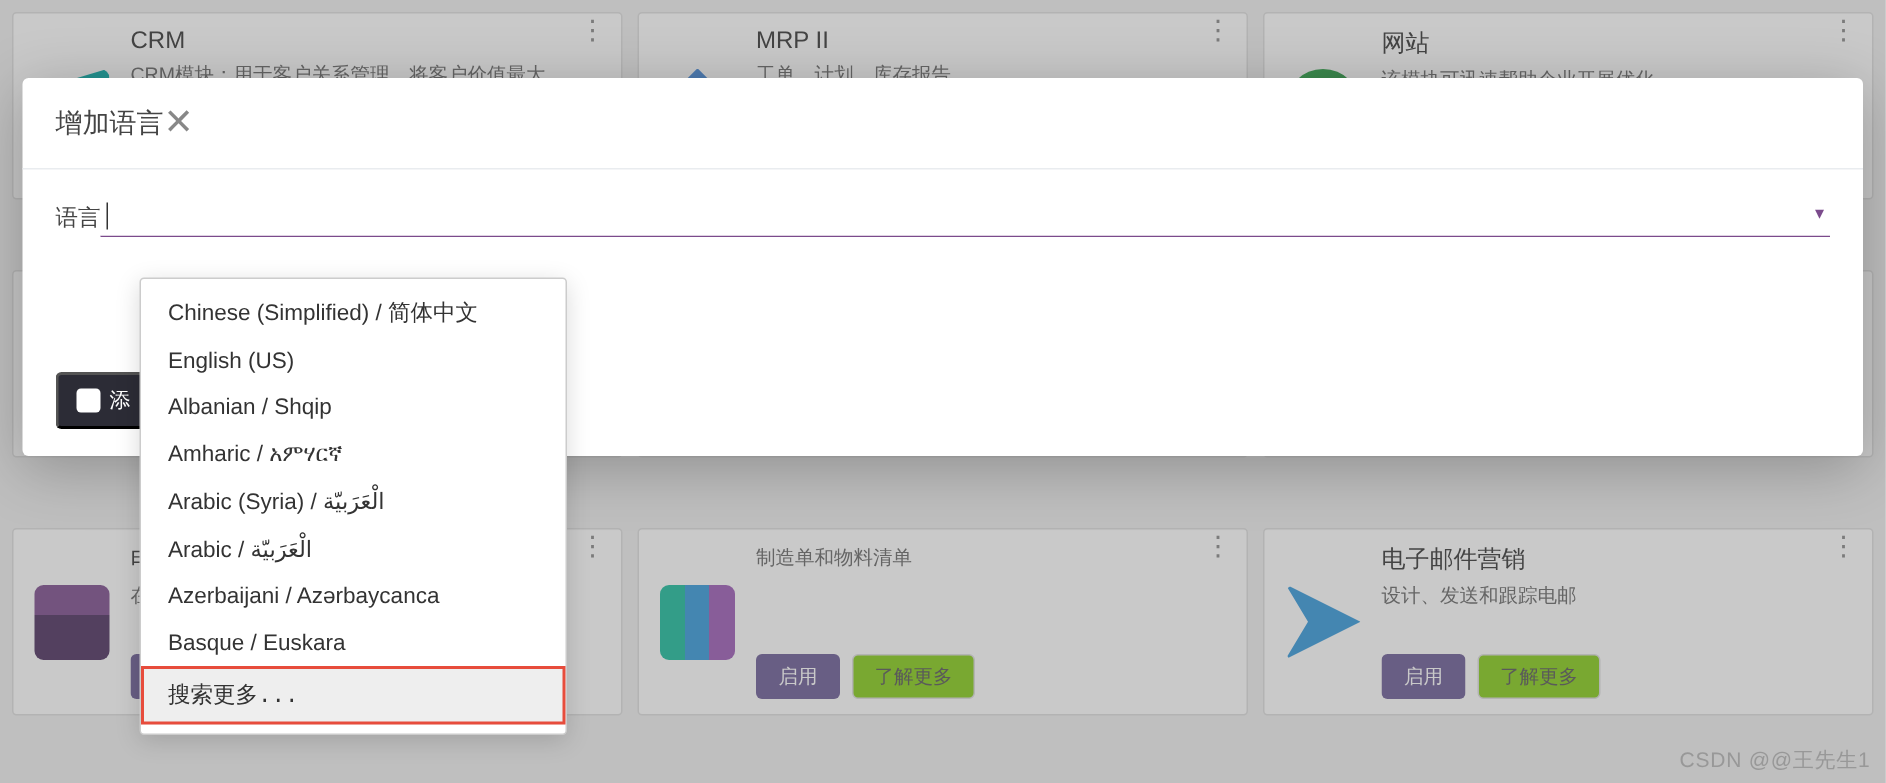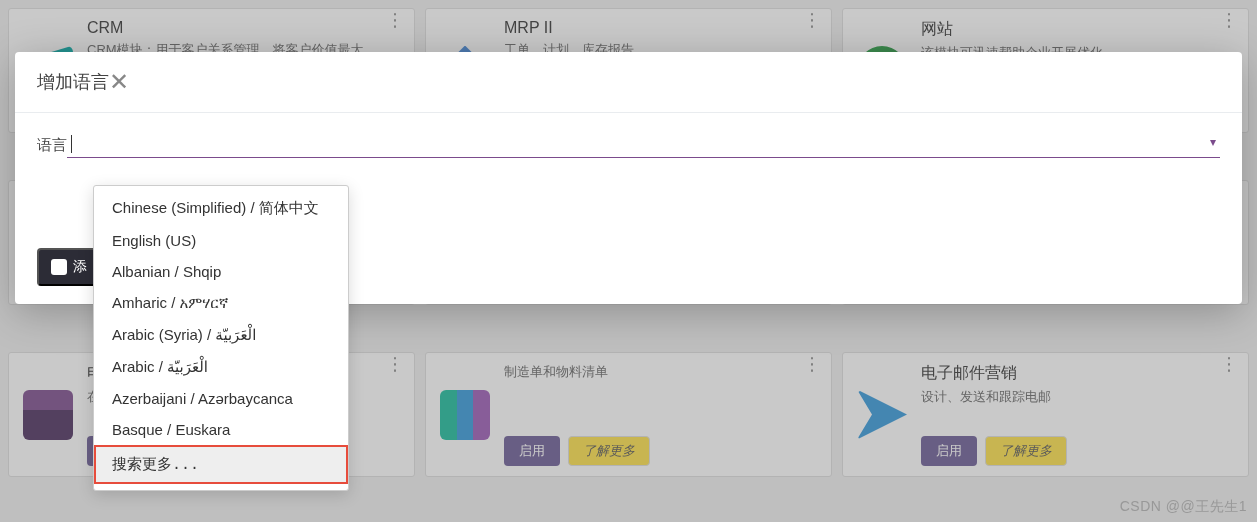--- a/index.html
+++ b/index.html
@@ -49,21 +49,21 @@
     .c-stripes { background: repeating-linear-gradient(90deg,#f0ad4e 0 12px,#e74c3c 12px 24px,#9b59b6 24px 36px);}
     .c-pink { background: #e91e63; transform: rotate(45deg);}
     .c-bars { background: linear-gradient(90deg,#1abc9c 33%,#3498db 33% 66%,#9b59b6 66%);}
     .c-plane { background: #3498db; clip-path: polygon(0 0, 100% 50%, 0 100%, 30% 50%);}
     .card-body { flex:1; display:flex; flex-direction:column; }
     .card-title { font-size:16px; font-weight:500; color:#333; margin-bottom:4px;}
     .card-desc { font-size:13px; color:#666; margin-bottom:auto;}
     .card-actions { display:flex; gap:8px; margin-top:8px;}
     .btn { padding:5px 14px; border-radius:4px; font-size:13px; cursor:pointer; border:1px solid transparent;}
     .btn-primary { background:#6b5b95; color:#fff;}
-    .btn-secondary { background:#fde047; color:#555; border-color:#ddd;font-style:italic;}
+    .btn-secondary { background:#84cc16; color:#555; border-color:#ddd;}
     .card-menu { position:absolute; top:8px; right:10px; color:#888; font-size:18px; cursor:pointer; line-height:0.4;}
     
     .modal {
       position: absolute;
       top: 52px; left: 15px; right: 15px;
       height: 252px;
       background: #fff;
       border-radius: 4px;
       box-shadow: 0 8px 40px rgba(0,0,0,0.25);
       z-index: 10;
@@ -86,21 +86,21 @@
     .caret-down { position:absolute; right:4px; top:2px; color:#7b4b8c; font-size:12px;}
     .cursor-line { position:absolute; left:4px; top:2px; width:1px; height:18px; background:#333;}
     .modal-footer { padding: 14px 22px 18px; }
     .btn-dark { background:#2c2c36; color:#fff; padding:8px 12px; border-radius:4px; display:inline-flex; align-items:center; gap:6px; font-size:14px;}
     .cloud-icon { width:16px; height:16px; background:#fff; border-radius:3px; display:inline-block;}
     
     .dropdown {
       position:absolute;
       top: 185px;
       left: 93px;
-      width: 256px;
+      width: 285px;
       background:#fff;
       border:1px solid #ccc;
       border-radius:3px;
       box-shadow: 0 4px 16px rgba(0,0,0,0.15);
       z-index:20;
       padding: 6px 0;
     }
     .dropdown-item {
       padding: 7px 18px;
       font-size:15px;

